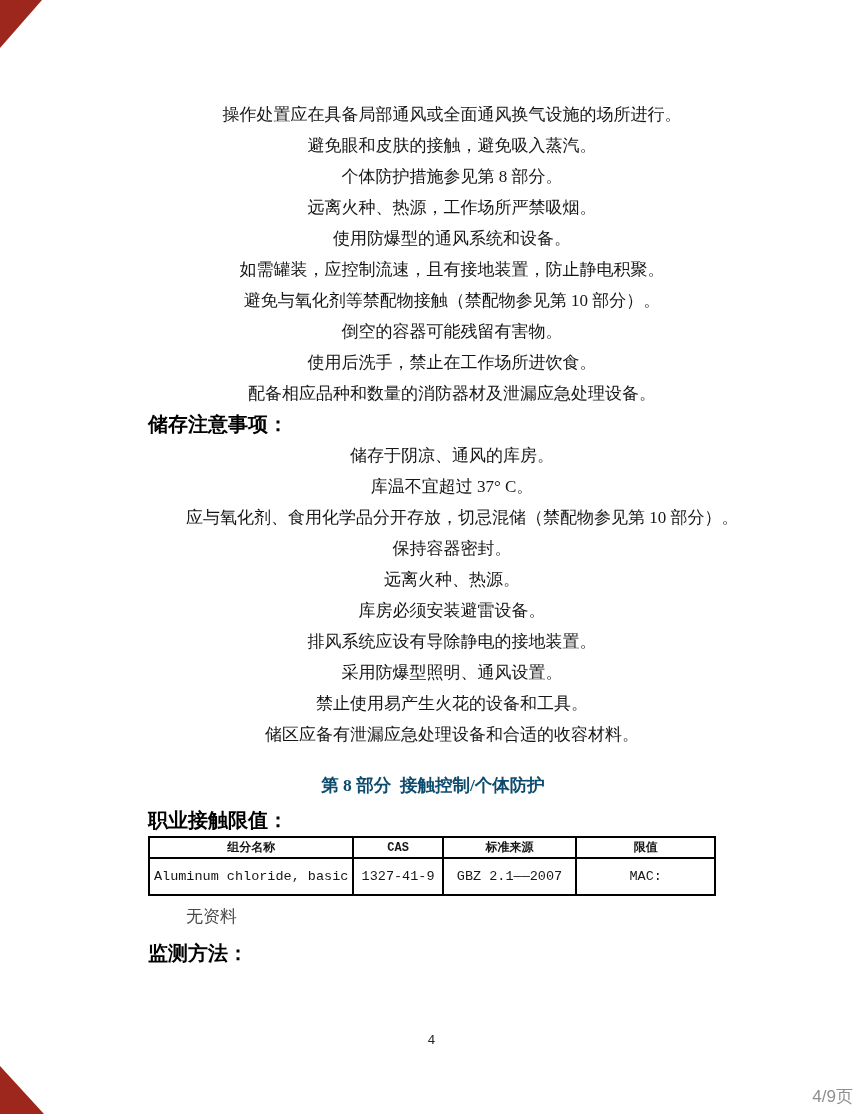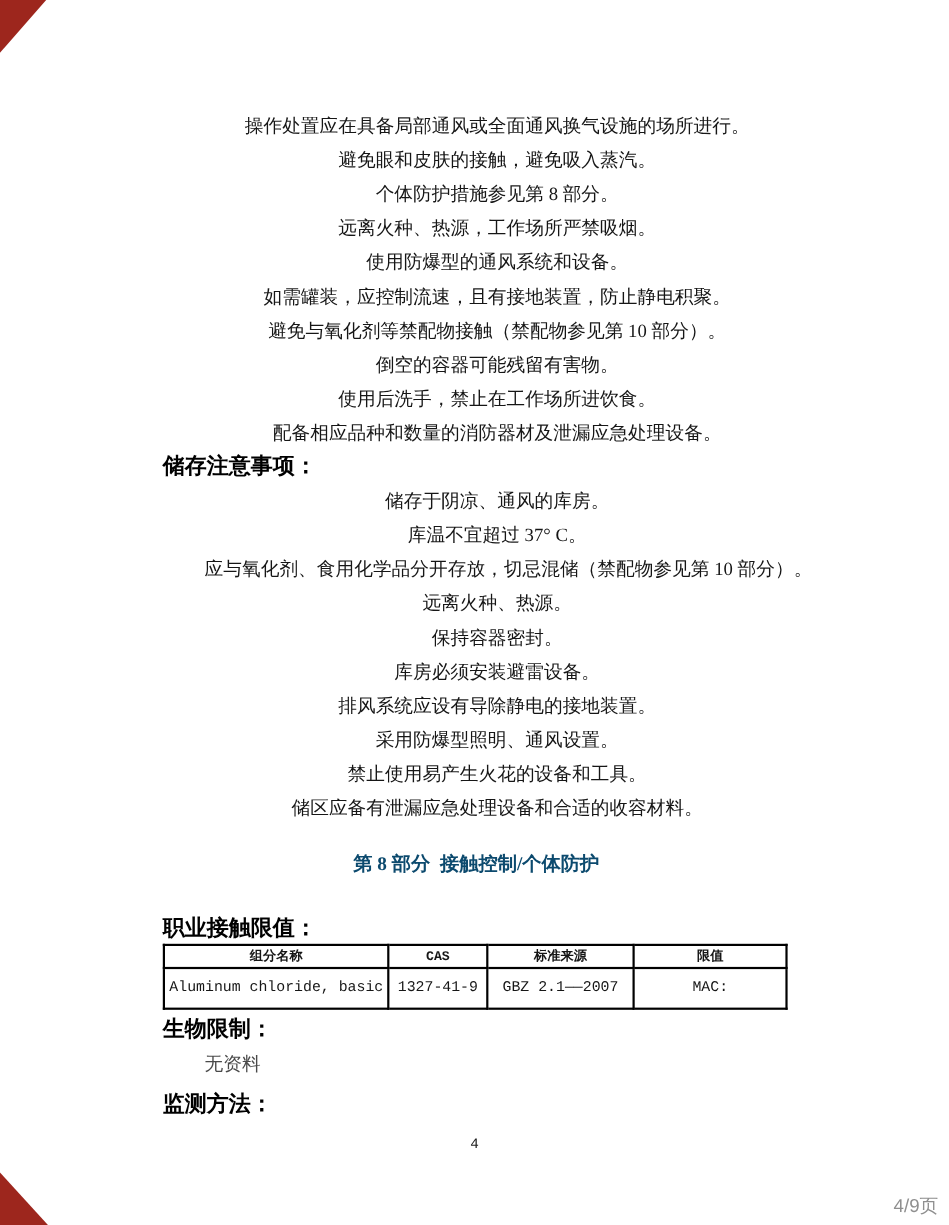--- a/index.html
+++ b/index.html
@@ -25,21 +25,21 @@
     font-size:20px; line-height:31px;
     font-weight:bold; color:#000;
     white-space:nowrap;
   }
   .sec-title {
     margin-top:22px;
     font-size:17.5px; line-height:26px;
     font-weight:bold; color:#0c4a6e;
     text-align:center; white-space:pre;
   }
-  .oel-head { margin-top:35px; line-height:22px; }
+  .oel-head { margin-top:13px; line-height:22px;font-family:Liberation Mono, monospace; }
   table.oel {
     margin-top:3px;
     width:568px;
     border-collapse:collapse;
     table-layout:fixed;
   }
   table.oel th, table.oel td {
     border:2px solid #000;
     text-align:center;
     overflow:hidden; white-space:nowrap;
@@ -105,22 +105,22 @@
     <div class="body-line">避免与氧化剂等禁配物接触（禁配物参见第 10 部分）。</div>
     <div class="body-line">倒空的容器可能残留有害物。</div>
     <div class="body-line">使用后洗手，禁止在工作场所进饮食。</div>
     <div class="body-line">配备相应品种和数量的消防器材及泄漏应急处理设备。</div>
 
     <div class="bold-head">储存注意事项：</div>
 
     <div class="body-line">储存于阴凉、通风的库房。</div>
     <div class="body-line">库温不宜超过 37° C。</div>
     <div class="body-line">应与氧化剂、食用化学品分开存放，切忌混储（禁配物参见第 10 部分）。</div>
+    <div class="body-line">保持容器密封。</div>
     <div class="body-line">远离火种、热源。</div>
-    <div class="body-line">保持容器密封。</div>
     <div class="body-line">库房必须安装避雷设备。</div>
     <div class="body-line">排风系统应设有导除静电的接地装置。</div>
     <div class="body-line">采用防爆型照明、通风设置。</div>
     <div class="body-line">禁止使用易产生火花的设备和工具。</div>
     <div class="body-line">储区应备有泄漏应急处理设备和合适的收容材料。</div>
 
     <div class="sec-title">第 8 部分  接触控制/个体防护</div>
 
     <div class="bold-head oel-head">职业接触限值：</div>
 
@@ -142,21 +142,20 @@
       <tbody>
         <tr>
           <td>Aluminum chloride, basic</td>
           <td>1327-41-9</td>
           <td>GBZ 2.1——2007</td>
           <td>MAC:</td>
         </tr>
       </tbody>
     </table>
 
-    <div class="bold-head bio-head">生物限制：</div>
     <div class="bio-value">无资料</div>
 
     <div class="bold-head monitor-head">监测方法：</div>
 
   </div>
 
   <div class="page-number">4</div>
   <div class="footer-indicator">4/9页</div>
 
 </div>

